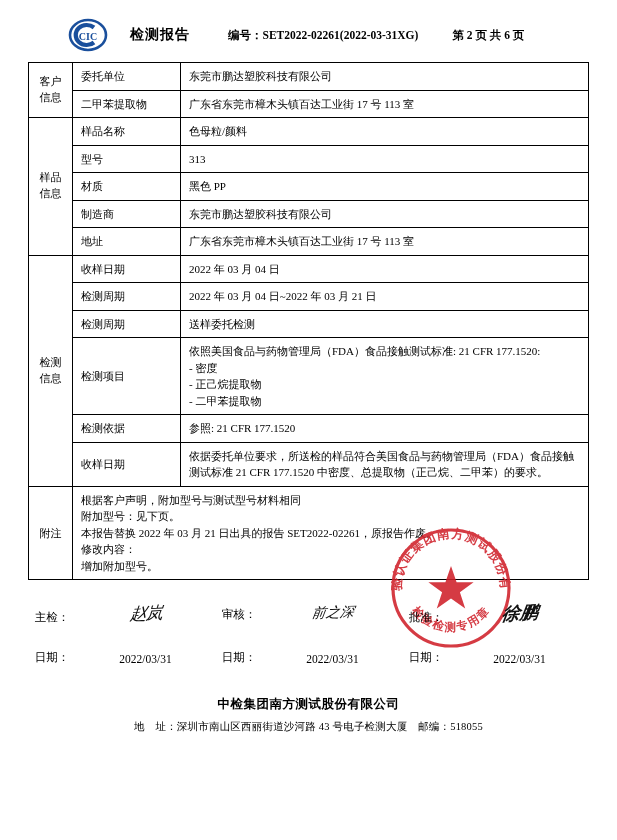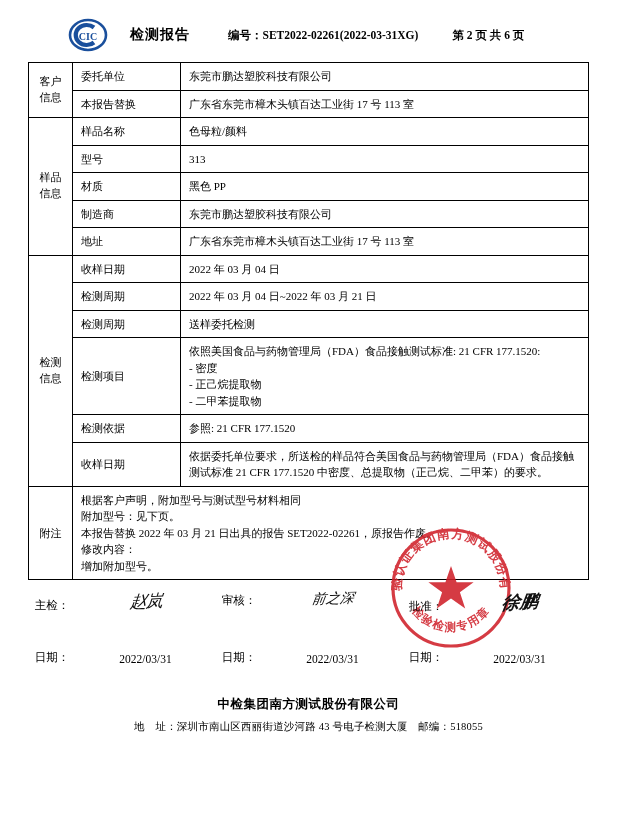--- a/index.html
+++ b/index.html
@@ -104,21 +104,21 @@
 
   
   .sig-area {
     position: relative;
     width: 561px;
     margin-top: 0;
     height: 104px;
   }
   .sig-row {
     display: flex;
-    align-items: flex-start;
+    align-items: center;
     height: 46px;
     padding-top: 10px;
   }
   .sig-block {
     display: flex;
     align-items: flex-end;
     width: 187px;
     position: relative;
   }
   .sig-label {
@@ -225,21 +225,21 @@
 
       <tr class="rowh">
         <td class="cat" rowspan="2">
           <span class="cat-inner">客户</span>
           <span class="cat-inner">信息</span>
         </td>
         <td class="lbl">委托单位</td>
         <td class="val">东莞市鹏达塑胶科技有限公司</td>
       </tr>
       <tr class="rowh">
-        <td class="lbl">本报告替换</td>
+        <td class="lbl">二甲苯提取物</td>
         <td class="val">广东省东莞市樟木头镇百达工业街 17 号 113 室</td>
       </tr>
 
       <tr class="rowh">
         <td class="cat" rowspan="5">
           <span class="cat-inner">样品</span>
           <span class="cat-inner">信息</span>
         </td>
         <td class="lbl">样品名称</td>
         <td class="val">色母粒/颜料</td>

